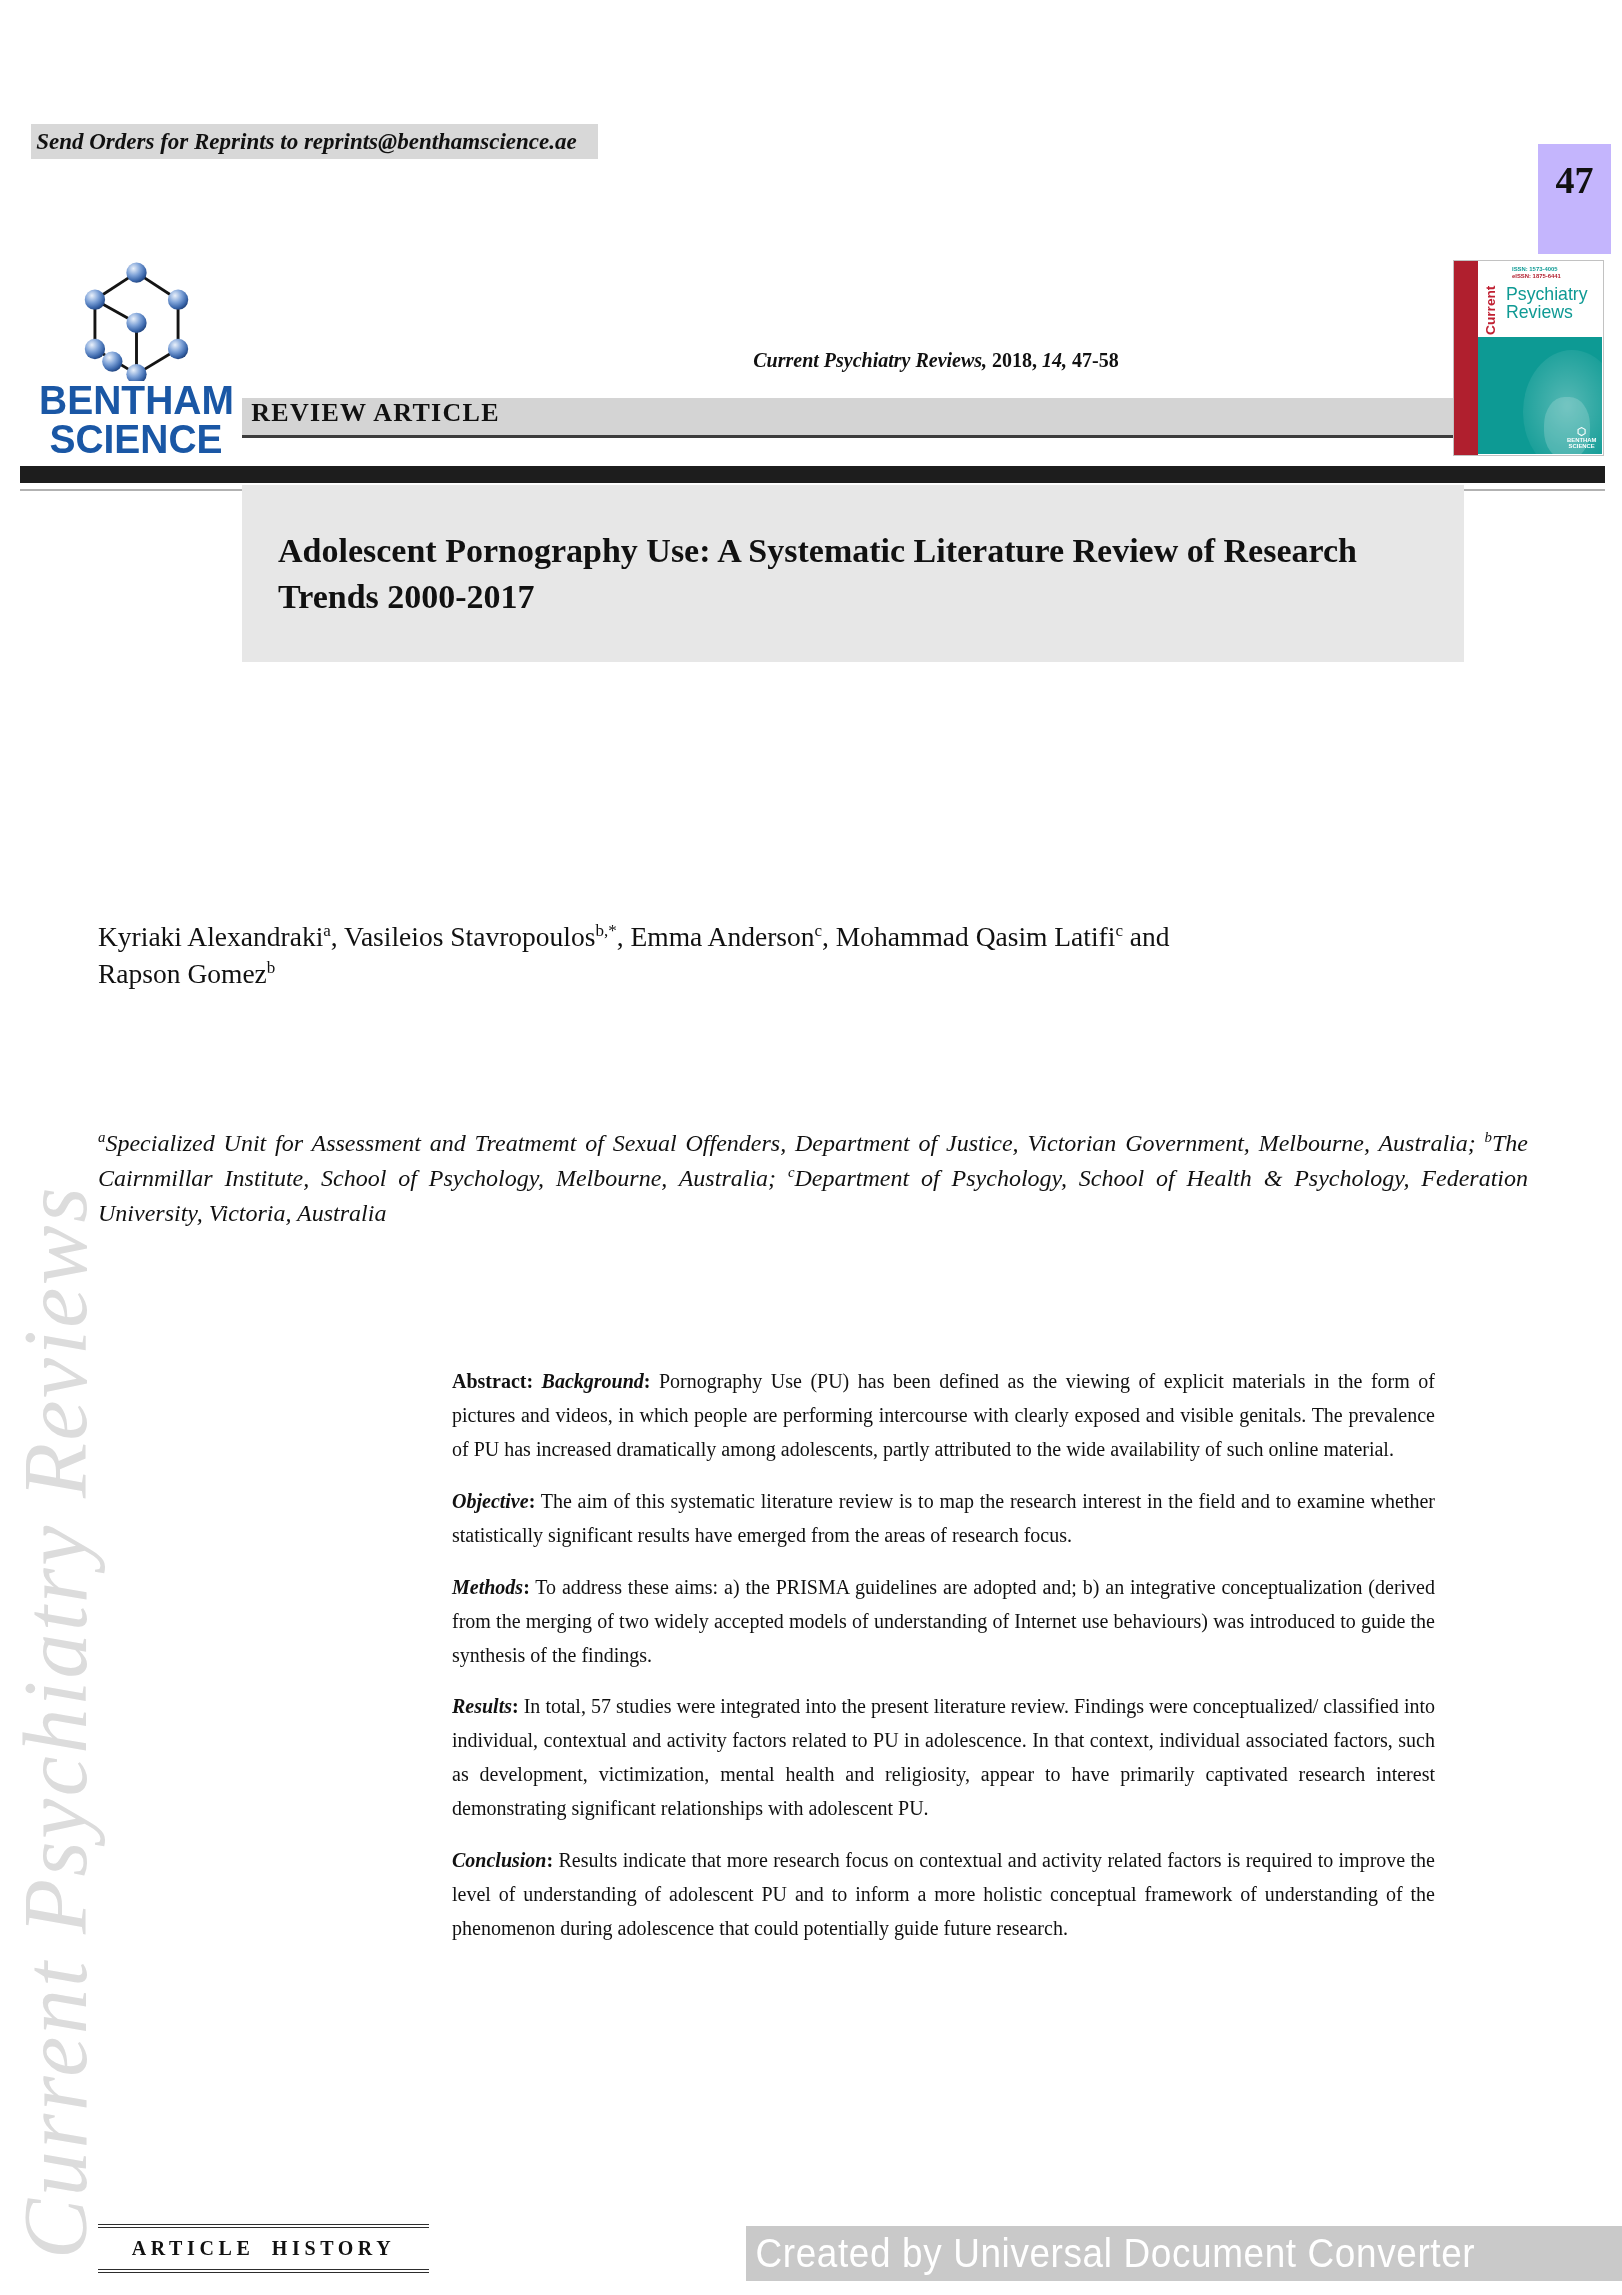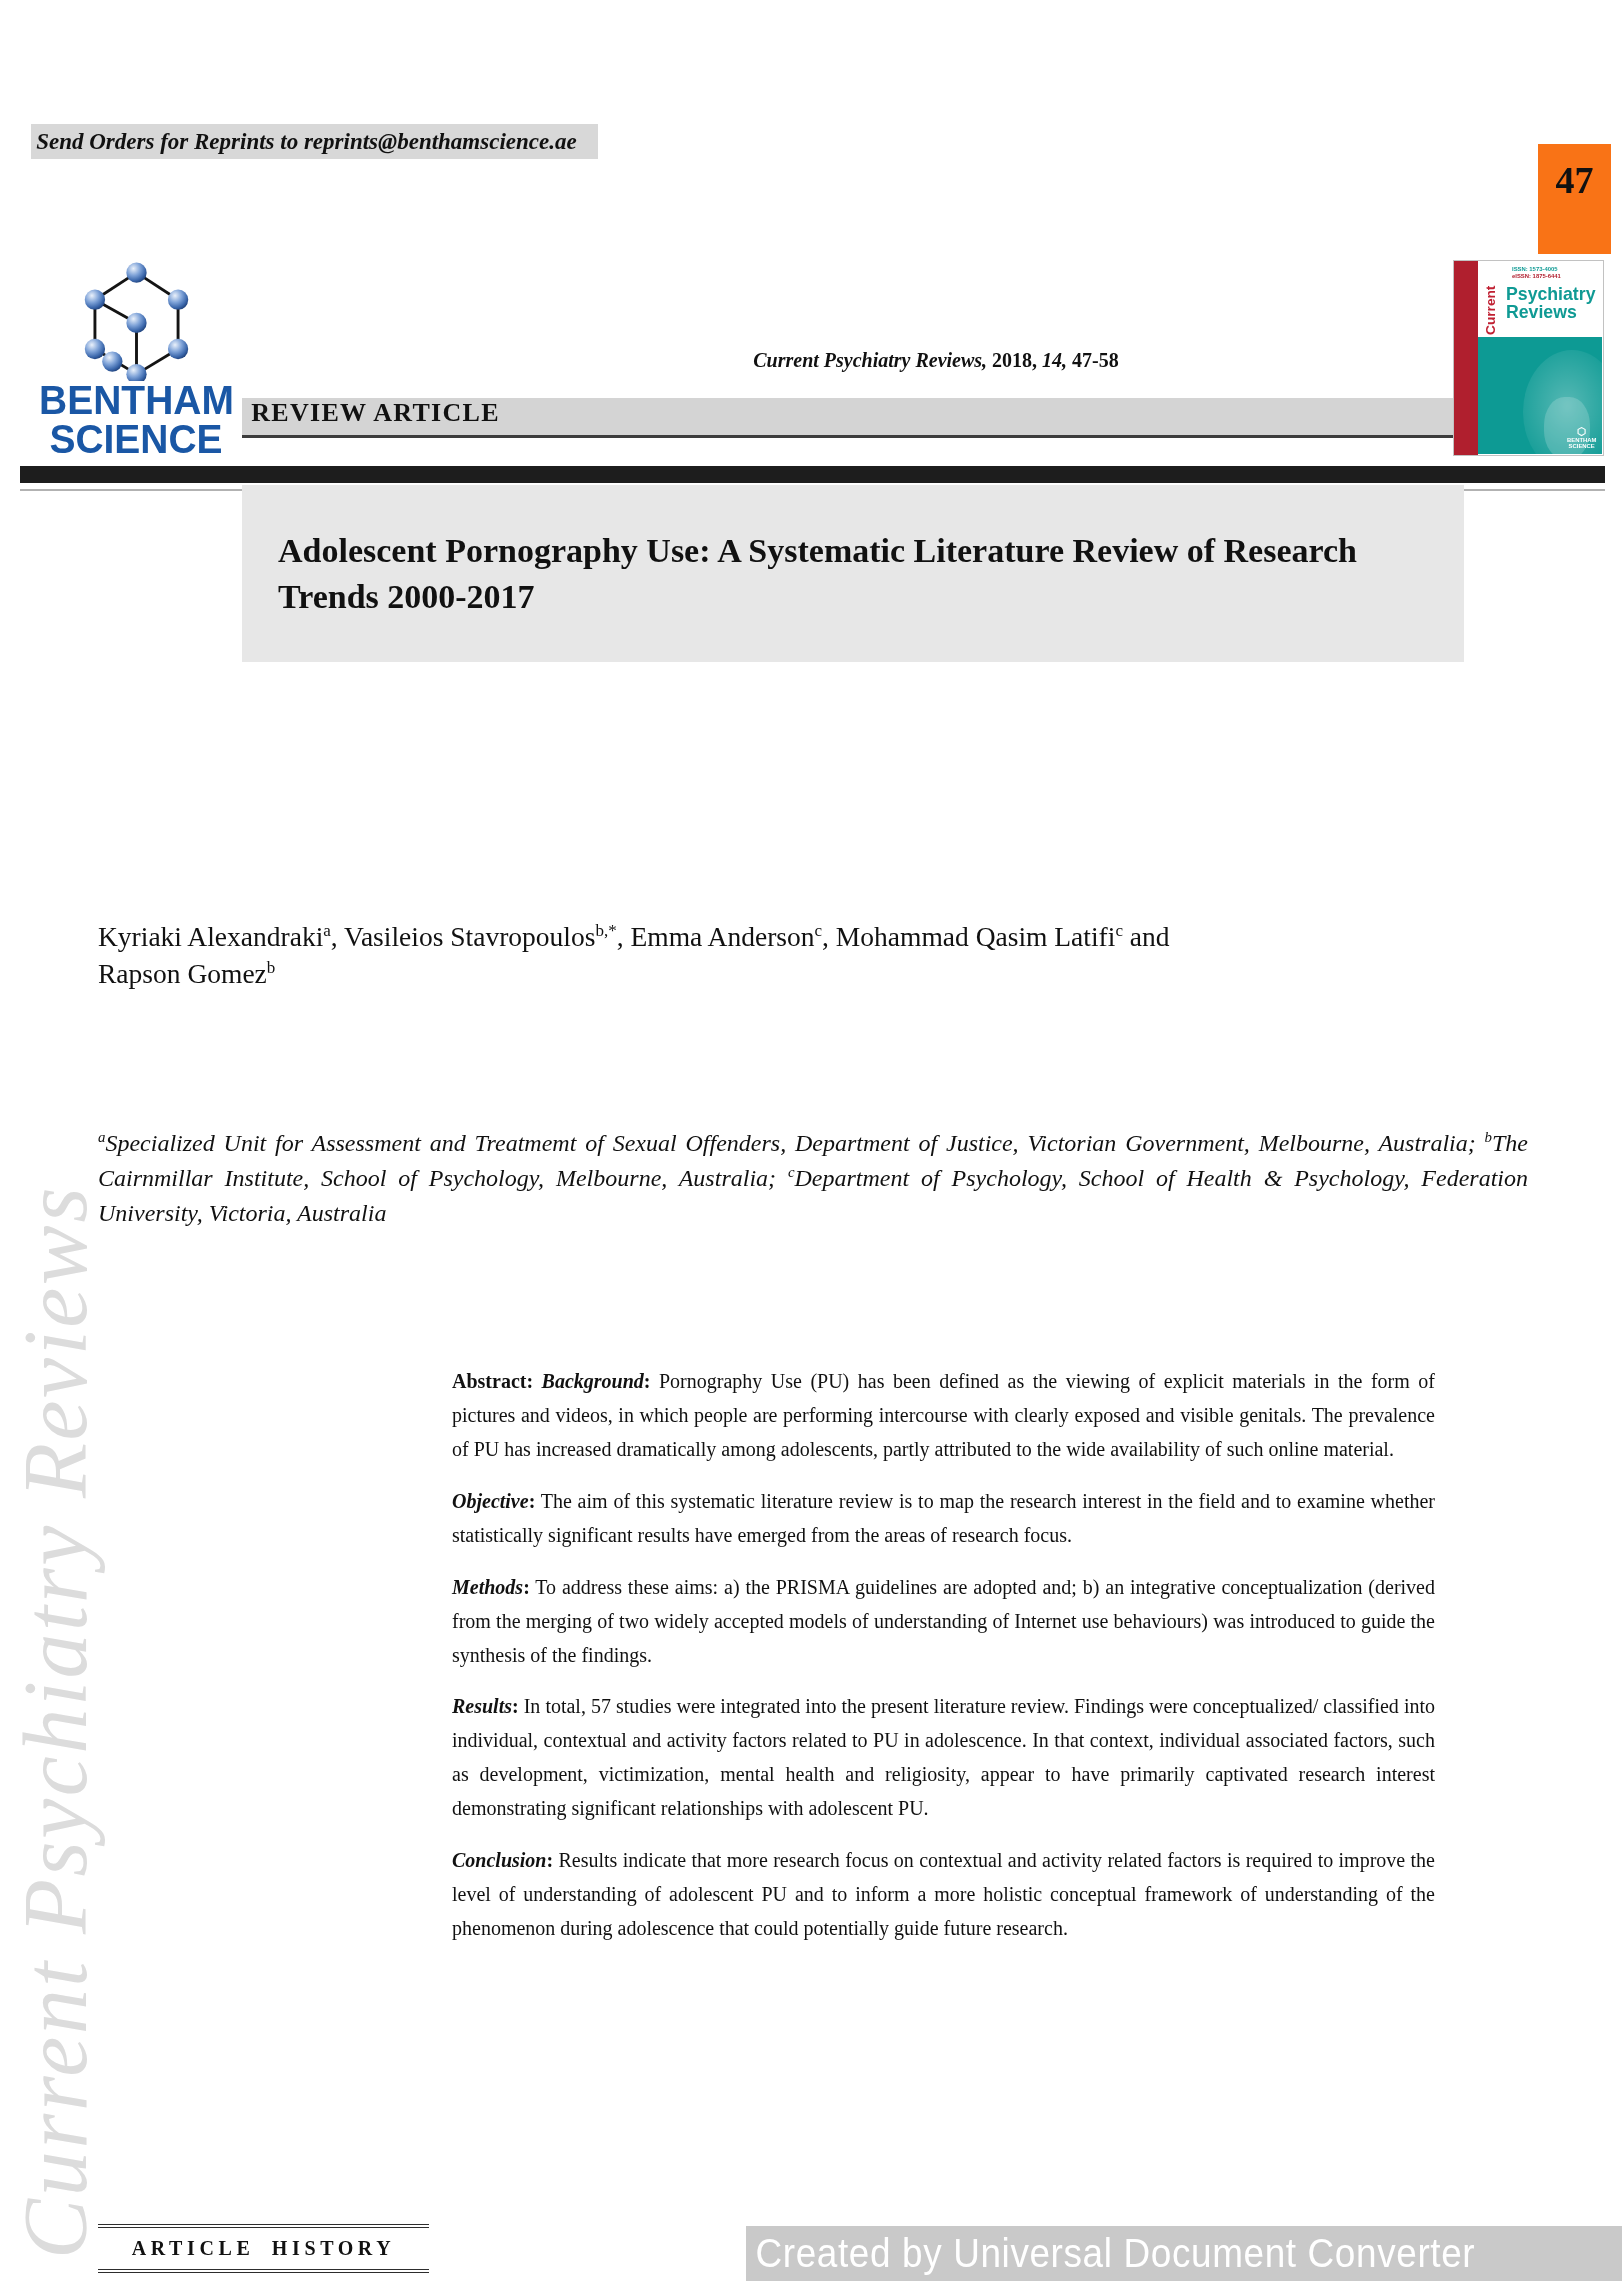--- a/index.html
+++ b/index.html
@@ -14,21 +14,21 @@
     background:#c9c9c9;z-index:5;overflow:hidden;}
   .bottom-watermark span{display:inline-block;font-family:"Liberation Sans",sans-serif;
     color:#ffffff;font-size:41px;line-height:55px;padding-left:10.5px;letter-spacing:0.7px;
     transform:scaleX(0.9);transform-origin:0 50%;white-space:nowrap;}
 
   
   .send-orders{position:absolute;left:31px;top:124px;width:567px;height:35px;
     background:#d8d8d8;display:flex;align-items:center;}
   .send-orders span{font-weight:bold;font-style:italic;font-size:23px;padding-left:5.2px;}
   .page-num-box{position:absolute;left:1538px;top:109px;width:73px;height:110px;
-    background:#f97316;text-align:center;}
+    background:#c4b5fd;text-align:center;}
   .page-num-box span{font-weight:bold;font-size:38px;line-height:72px;}
   .citation{position:absolute;left:609px;top:204px;width:654px;text-align:center;
     font-weight:bold;font-size:20px;}
 
   
   .review-banner{position:absolute;left:242px;top:230px;width:1222px;height:37px;
     background:#d4d4d4;border-bottom:3.3px solid #3c3c3c;display:flex;align-items:flex-start;}
   .review-banner span{font-weight:bold;font-size:26px;letter-spacing:1.3px;padding-left:9.2px;}
   .title-block{position:absolute;left:242px;top:277px;width:1222px;height:177px;
     background:#e7e7e7;display:flex;align-items:center;}
@@ -45,21 +45,21 @@
   .cover{position:absolute;left:1453px;top:260px;width:149px;height:194px;background:#fff;
     border:0.7px solid #c2c2c2;z-index:2;}
   .cover-red-band{position:absolute;left:0;top:0;width:23.6px;height:100%;background:#b01f2e;}
   .cover-issn{position:absolute;left:58px;top:5.2px;font-family:"Liberation Sans",sans-serif;
     font-weight:bold;font-size:5.9px;line-height:1.2;color:#0f9a94;}
   .cover-issn .red{color:#b01f2e;}
   .cover-current{position:absolute;left:29px;top:14.4px;height:60px;
     font-family:"Liberation Sans",sans-serif;font-weight:bold;font-size:13.7px;color:#c02032;
     writing-mode:vertical-rl;transform:rotate(180deg);}
   .cover-title{position:absolute;left:52px;top:23.6px;font-family:"Liberation Sans",sans-serif;
-    font-weight:bold;font-size:17.7px;line-height:1.05;color:#0f9a94;}
+    font-weight:normal;font-size:17.7px;line-height:1.05;color:#0f9a94;}
   .cover-teal{position:absolute;left:23.6px;top:76px;width:124px;height:117px;background:#0d9a94;
     overflow:hidden;}
   .head-shape{position:absolute;right:-19.6px;top:13px;width:98px;height:124px;border-radius:50%;
     background:radial-gradient(ellipse at 45% 45%, rgba(255,255,255,0.30), rgba(255,255,255,0.05) 65%, rgba(0,0,0,0.08));}
   .head-shape2{position:absolute;right:11.8px;bottom:-5.2px;width:46px;height:62px;border-radius:45%;
     background:rgba(255,255,255,0.18);}
   .cover-brand{position:absolute;right:5.2px;bottom:3.9px;text-align:center;
     font-family:"Liberation Sans",sans-serif;font-weight:bold;font-size:5.9px;line-height:1.15;
     color:#ffffff;}
   .cover-brand .hex{font-size:10.5px;line-height:1;}

